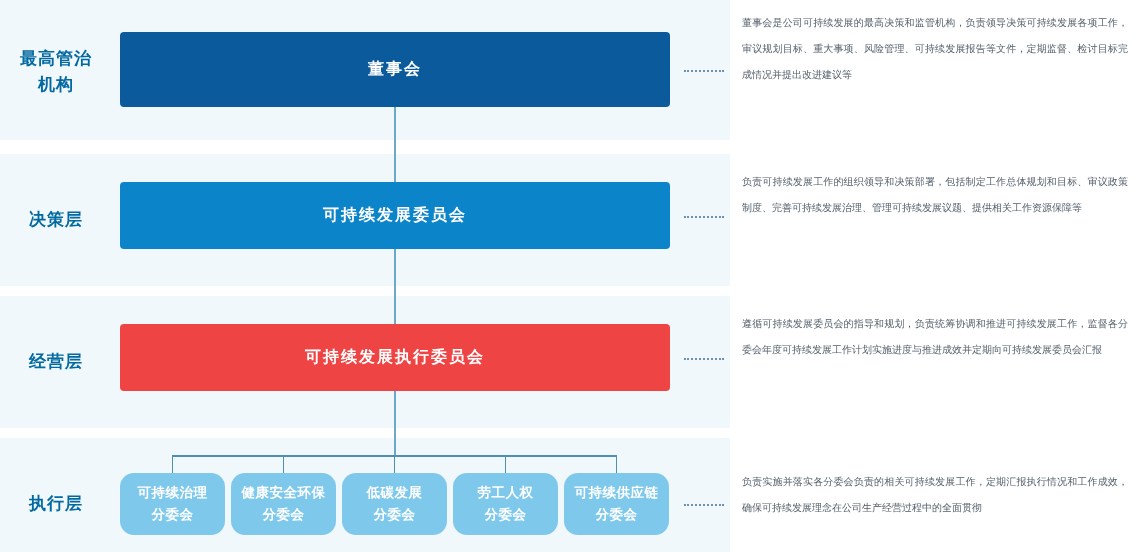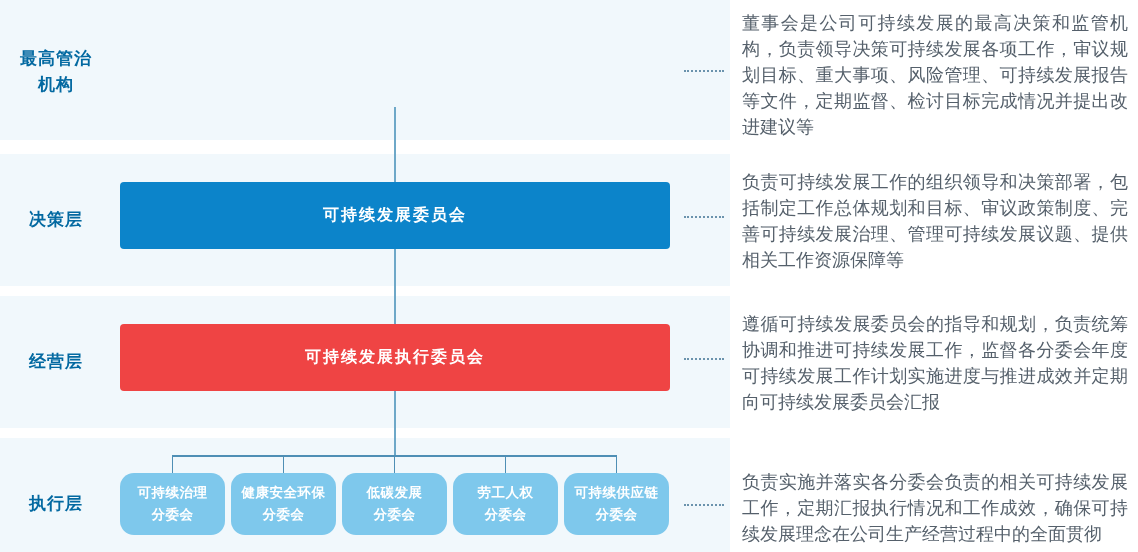--- a/index.html
+++ b/index.html
@@ -108,21 +108,21 @@
     height: 0;
     border-top: 2px dotted #6b93ad;
   }
 
   
   .desc {
     position: absolute;
     left: 742px;
     width: 386px;
     color: #55606b;
-    font-size: 18px;
+    font-size: 10px;
     line-height: 26px;
     text-align: justify;
   }
 </style>
 </head>
 <body>
 
 <div id="chart">
 
   <div class="row-band r0"></div>
@@ -141,20 +141,23 @@
   <div class="vline" style="left:394px;top:391px;height:64px;"></div>
 
   <div class="hline" style="left:172px;top:455px;width:445px;"></div>
 
   <div class="branch-v" style="left:172px;top:455px;height:18px;"></div>
   <div class="branch-v" style="left:283px;top:455px;height:18px;"></div>
   <div class="branch-v" style="left:394px;top:455px;height:18px;"></div>
   <div class="branch-v" style="left:505px;top:455px;height:18px;"></div>
   <div class="branch-v" style="left:616px;top:455px;height:18px;"></div>
 
+  <div class="main-box" style="top:32px;height:75px;background:#0a5a9c;">
+    <span>董事会</span>
+  </div>
 
   <div class="main-box" style="top:182px;height:67px;background:#0c84ca;">
     <span>可持续发展委员会</span>
   </div>
 
   <div class="main-box" style="top:324px;height:67px;background:#ef4444;">
     <span>可持续发展执行委员会</span>
   </div>
 
   <div class="sub-box" style="left:120px;width:105px;">

